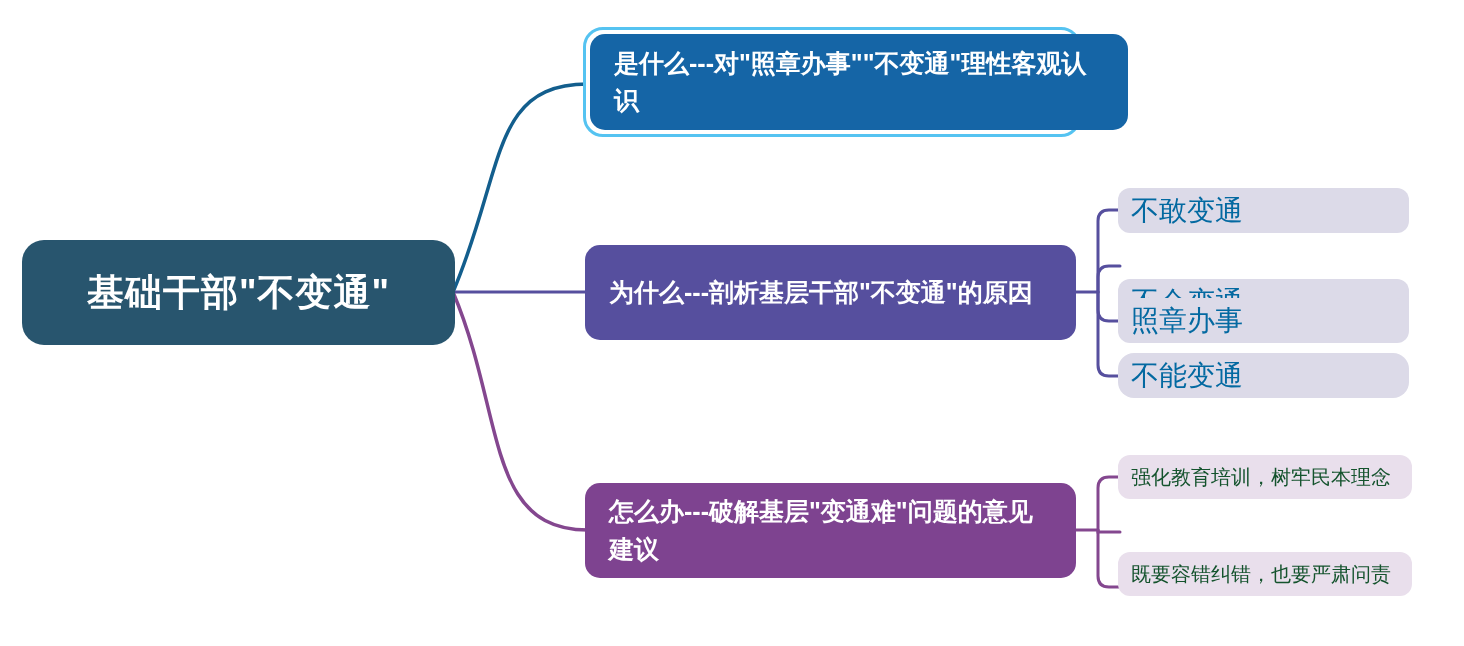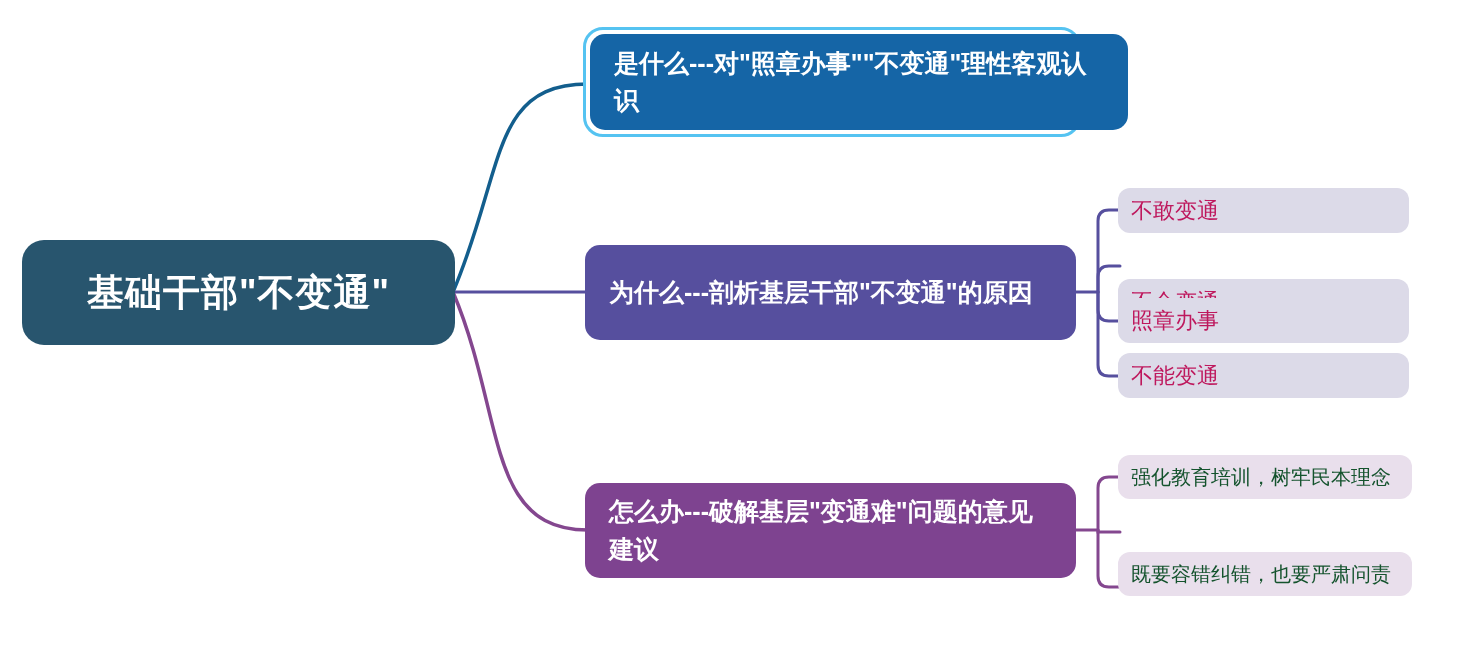--- a/index.html
+++ b/index.html
@@ -32,23 +32,23 @@
   .branch-what{width:100%;height:100%;background:#1565a6;}
   .branch-why{left:585px;top:245px;width:491px;height:95px;background:#564f9e;}
   .branch-how{left:585px;top:483px;width:491px;height:95px;background:#7e4390;}
 
   
   .leaf{
     left:1118px;display:flex;align-items:center;
     font-family:"Liberation Serif", serif;
     border-radius:12px;padding:0 6px 0 13px;white-space:nowrap;
   }
-  .leaf-a{width:291px;height:45px;background:#dcdae8;color:#be185d;font-size:22px;}
+  .leaf-a{width:291px;height:45px;background:#dcdae8;color:#0369a1;font-size:28px;}
   .leaf-b{width:294px;height:44px;background:#e9dfec;color:#14532d;font-size:20px;}
-  .la0{top:188px;} .la1{top:243px;margin-top:36px;} .la2{top:298px;} .la3{top:353px;}
+  .la0{top:188px;} .la1{top:243px;margin-top:36px;} .la2{top:298px;} .la3{top:353px;border-radius:16px;}
   .lb0{top:455px;} .lb1{top:510px;} .lb2{top:552px;}
 </style>
 </head>
 <body>
 
 <div class="canvas">
 
   <svg width="1464" height="646" viewBox="0 0 1464 646">
 
     <path d="M 453 292 C 505 170 490 84 588 84" stroke="#135e8d" stroke-width="3.5" fill="none" stroke-linecap="round"></path>

